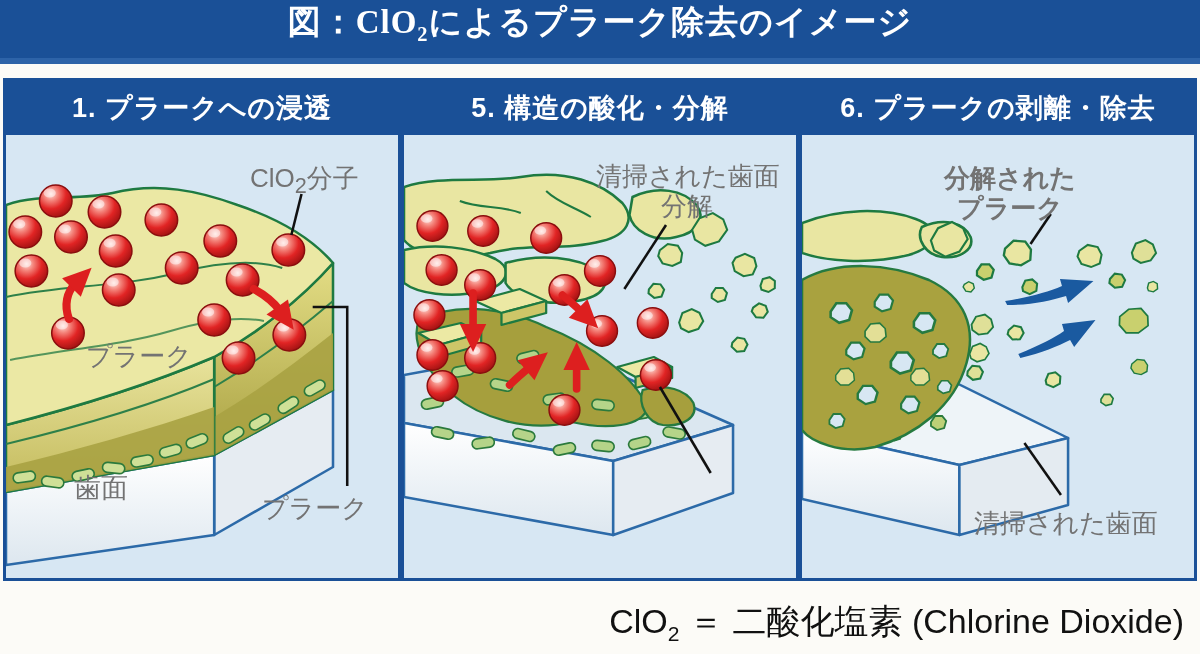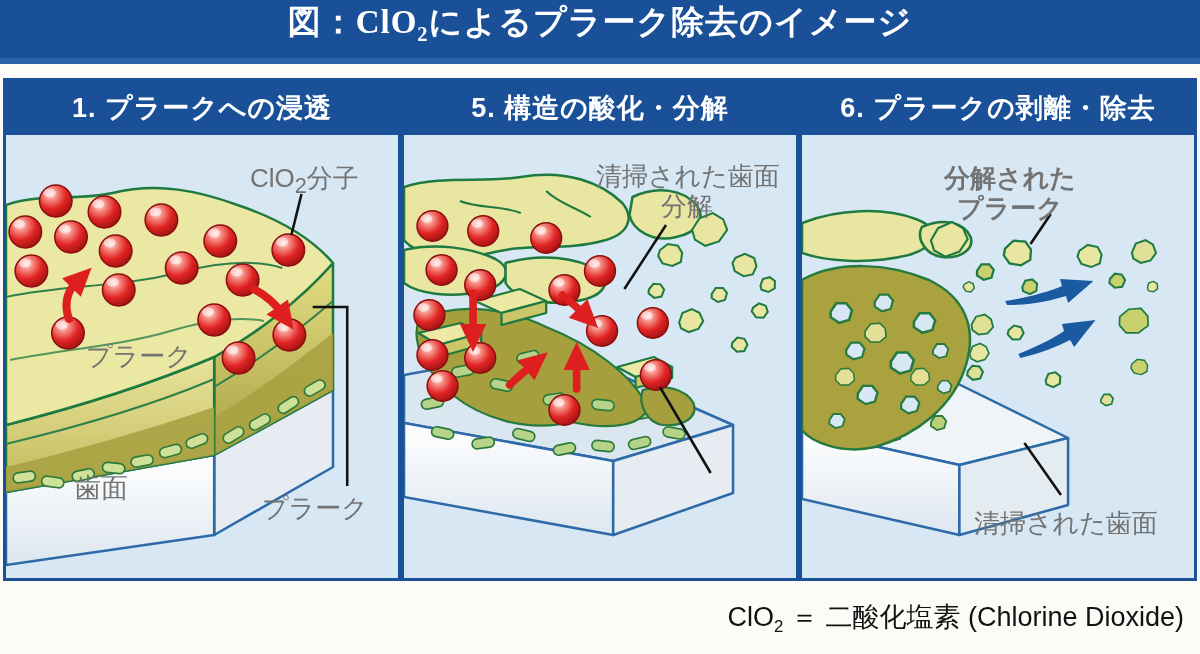--- a/index.html
+++ b/index.html
@@ -11,21 +11,21 @@
   .title-text sub,.footer sub{font-size:0.62em;}
   .panels{display:flex;padding:14px 3px 0 3px;}
   .panel{flex:1;border:3px solid #1a5097;background:#d7e7f3;}
   .panel-header{height:54px;background:#1a5097;color:#ffffff;display:flex;align-items:center;
                 justify-content:center;font-size:27px;font-weight:bold;letter-spacing:1px;}
   .panel-content{position:relative;height:443px;}
   .panel-content svg{position:absolute;left:0;top:0;width:100%;height:100%;}
   .lbl{position:absolute;color:#737373;font-size:26px;line-height:1.14;white-space:nowrap;}
   .lbl.center{text-align:center;}
   .lbl.big{font-size:27px;}
-  .footer{margin-top:18px;text-align:right;padding-right:16px;font-size:27px;color:#111111;}
+  .footer{margin-top:18px;text-align:right;padding-right:16px;font-size:34px;color:#111111;}
 </style>
 </head>
 <body>
 
 <svg width="0" height="0" style="position:absolute" aria-hidden="true">
   <defs>
     <radialGradient id="gSph" cx="0.35" cy="0.28" r="0.85">
       <stop offset="0" stop-color="#ffdfd9"></stop>
         <stop offset="0.25" stop-color="#f4847b"></stop>
       <stop offset="0.55" stop-color="#e12424"></stop>

